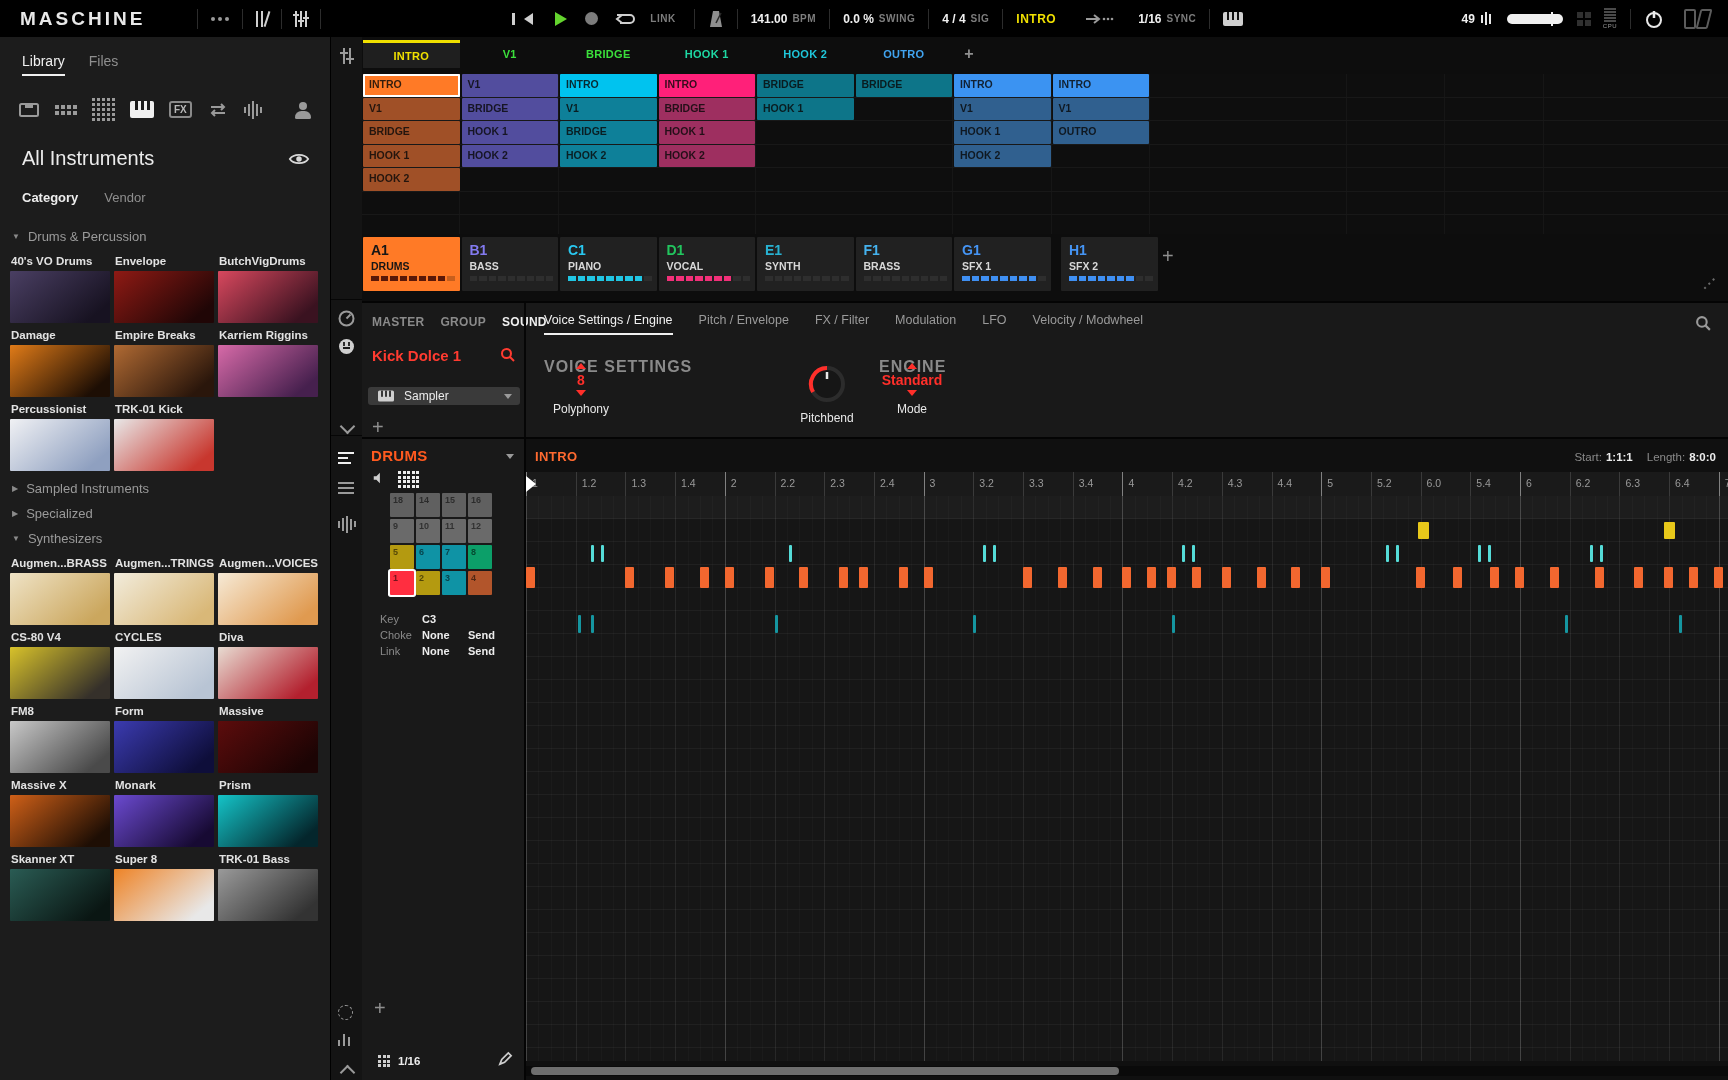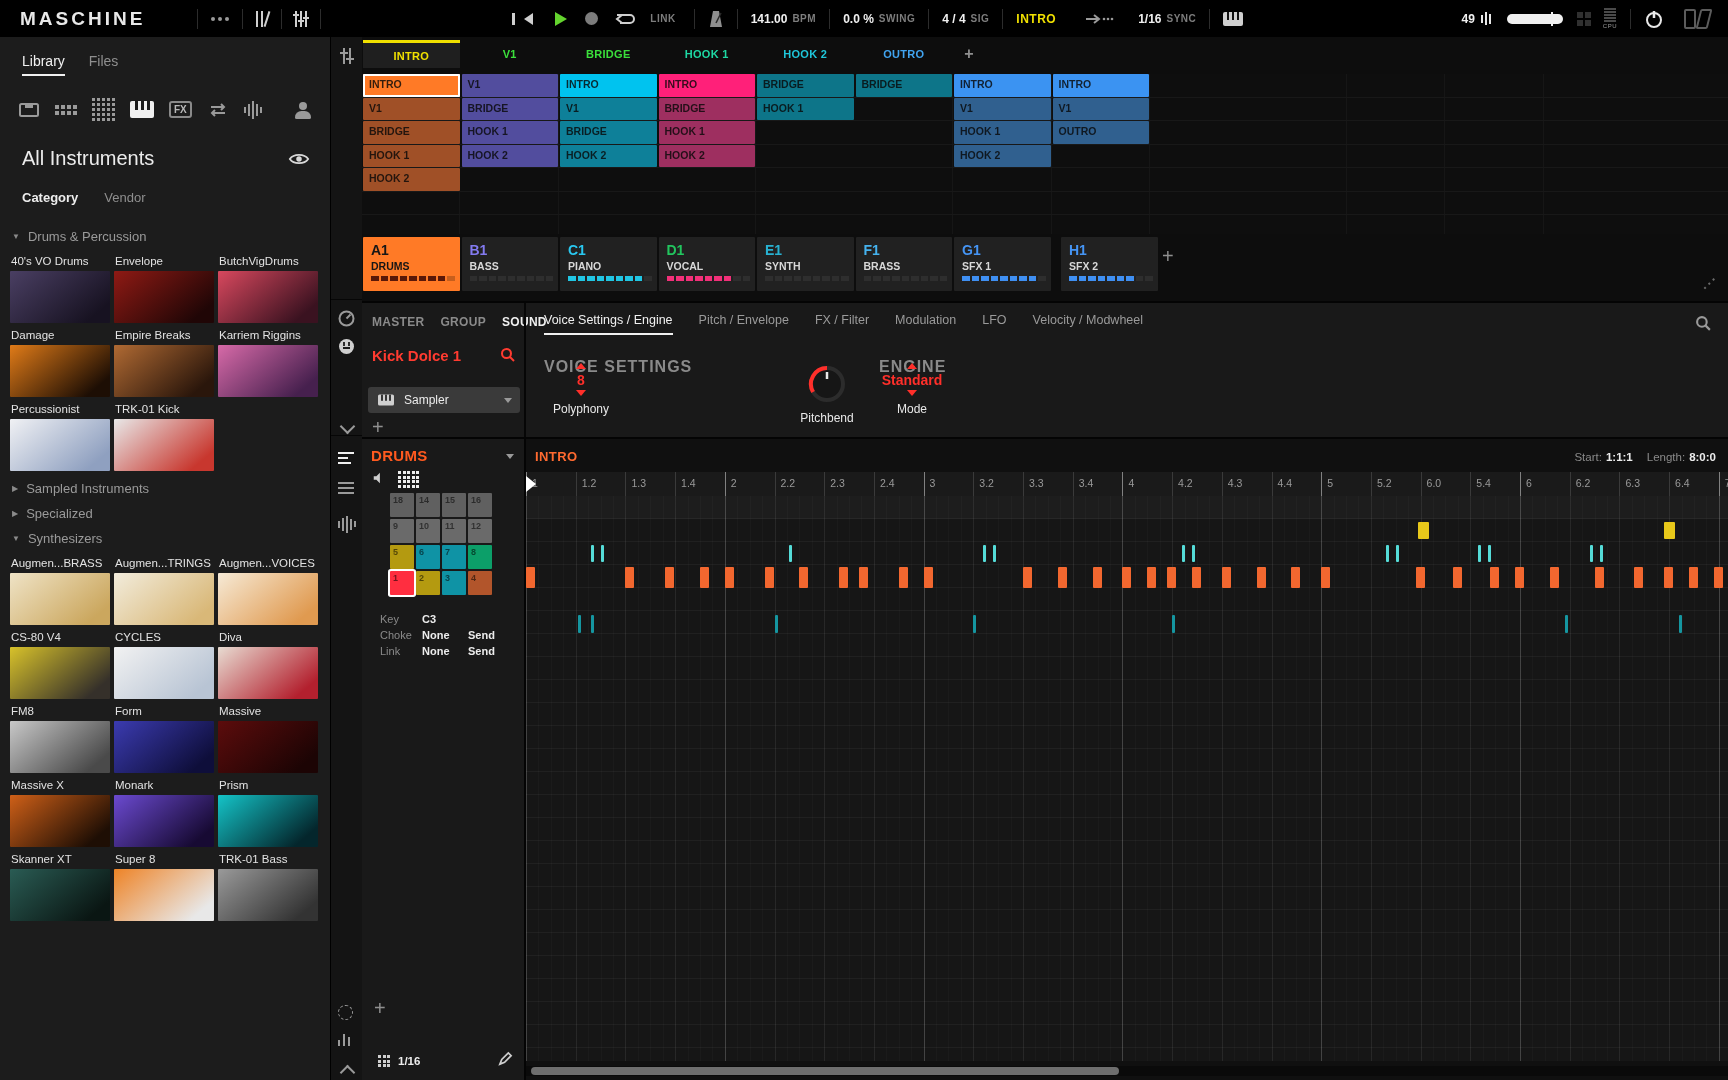--- a/index.html
+++ b/index.html
@@ -64,21 +64,21 @@
   .br-title-row{display:flex;align-items:center;justify-content:space-between;margin:26px 20px 0 22px;}
   .br-title{font-size:20px;color:#ececec;}
   .br-filters{display:flex;gap:26px;margin:20px 0 0 22px;}
   .br-filter{font-size:13px;color:#8f8f8f;}
   .br-filter.on{color:#ededed;font-weight:bold;}
   #browser-sections{margin:14px 0 0 10px;height:840px;overflow:hidden;}
   .sect-head{display:flex;align-items:center;gap:8px;color:#9a9a9a;font-size:13px;margin:10px 0 9px 2px;}
   .sect-arrow{font-size:8px;color:#8a8a8a;}
   .tile-grid{display:flex;flex-wrap:wrap;gap:4px;margin-bottom:6px;}
   .tile{width:100px;}
-  .tile-label{font-size:11.5px;font-weight:normal;color:#e2e2e2;margin:2px 0 4px 1px;white-space:nowrap;overflow:hidden;}
+  .tile-label{font-size:11.5px;font-weight:bold;color:#e2e2e2;margin:2px 0 4px 1px;white-space:nowrap;overflow:hidden;}
   .tile-thumb{width:100px;height:52px;border-radius:1px;}
   
   #strip{position:absolute;left:330px;top:37px;width:32px;height:1043px;background:#141414;border-left:1px solid #000;}
   .strip-ic{position:absolute;left:7px;color:#9a9a9a;}
   .hline{position:absolute;left:0;width:32px;height:1px;background:#060606;}
   .seq-ic{width:16px;height:12px;display:flex;flex-direction:column;justify-content:space-between;}
   .seq-ic i{height:2px;background:#9a9a9a;}
   .seq-ic.on i{background:#f0f0f0;}
   .chev{width:9px;height:9px;border-right:2px solid #9a9a9a;border-bottom:2px solid #9a9a9a;}
   .chev.down{transform:rotate(45deg);}
@@ -106,21 +106,21 @@
   .meter{display:flex;gap:2px;margin-top:4px;}
   .meter i{width:7.5px;height:5px;}
   .plusbtn{color:#8f8f8f;font-size:20px;font-weight:normal;}
   .rs-dots{position:absolute;display:grid;grid-template-columns:4px 4px 4px;grid-gap:2px;transform:rotate(-45deg);}
   .rs-dots i{width:2px;height:2px;background:#6a6a6a;}
   
   #plugin{position:absolute;left:362px;top:301px;width:1366px;height:136px;background:#191919;border-top:2px solid #040404;}
   .ch-tab{font-size:12px;color:#8a8a8a;font-weight:bold;letter-spacing:.3px;}
   .ch-tab.on{color:#f0f0f0;}
   #sound-name{font-size:15px;font-weight:bold;color:#ff3b30;}
-  .slot{position:absolute;left:6px;top:84px;width:152px;height:26px;background:#3a3a3a;border-radius:3px;
+  .slot{position:absolute;left:6px;top:84px;width:152px;height:18px;background:#3a3a3a;border-radius:3px;
         display:flex;align-items:center;gap:8px;padding:0 8px;box-sizing:border-box;}
   .slot .kbd-ico{transform:scale(.8);}
   .slot-name{font-size:12px;color:#ececec;flex:1;}
   .caret{width:0;height:0;border-left:4px solid transparent;border-right:4px solid transparent;border-top:5px solid #9a9a9a;}
   #plugin-tabs{position:absolute;left:182px;top:10px;display:flex;gap:26px;}
   .pl-tab{font-size:12.5px;color:#9a9a9a;padding-bottom:6px;}
   .pl-tab.on{color:#f0f0f0;border-bottom:2px solid #f0f0f0;}
   .sec-lbl{font-size:16px;color:#8a8a8a;letter-spacing:1px;font-weight:bold;}
   .stepper{position:absolute;width:110px;text-align:center;}
   .tri-up{width:0;height:0;border-left:5px solid transparent;border-right:5px solid transparent;

